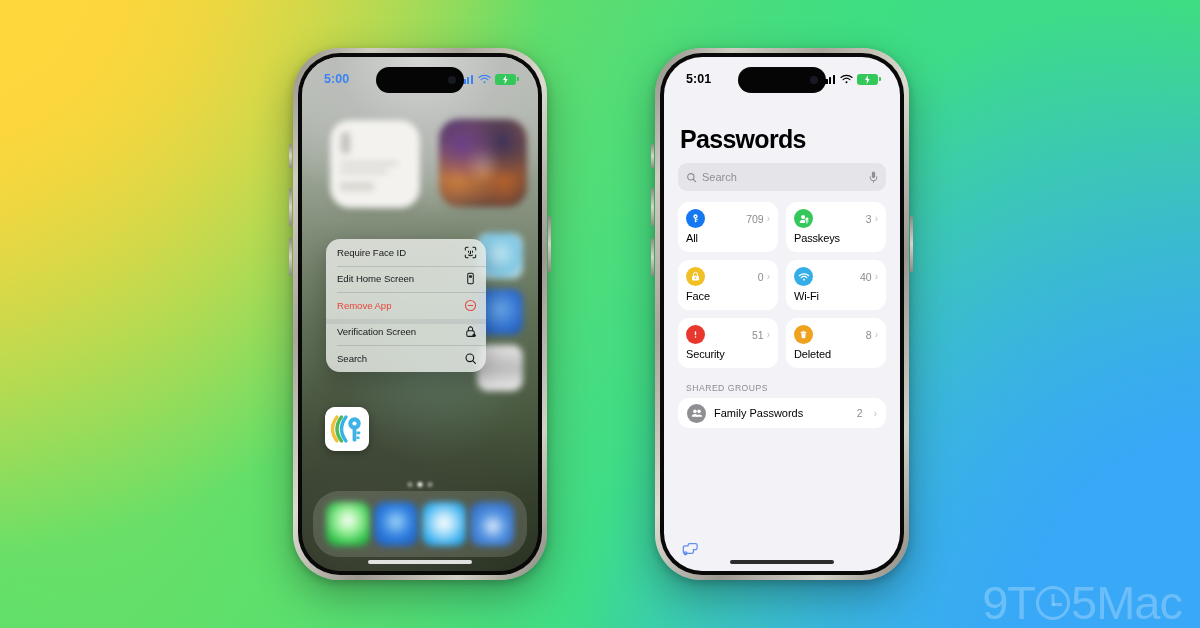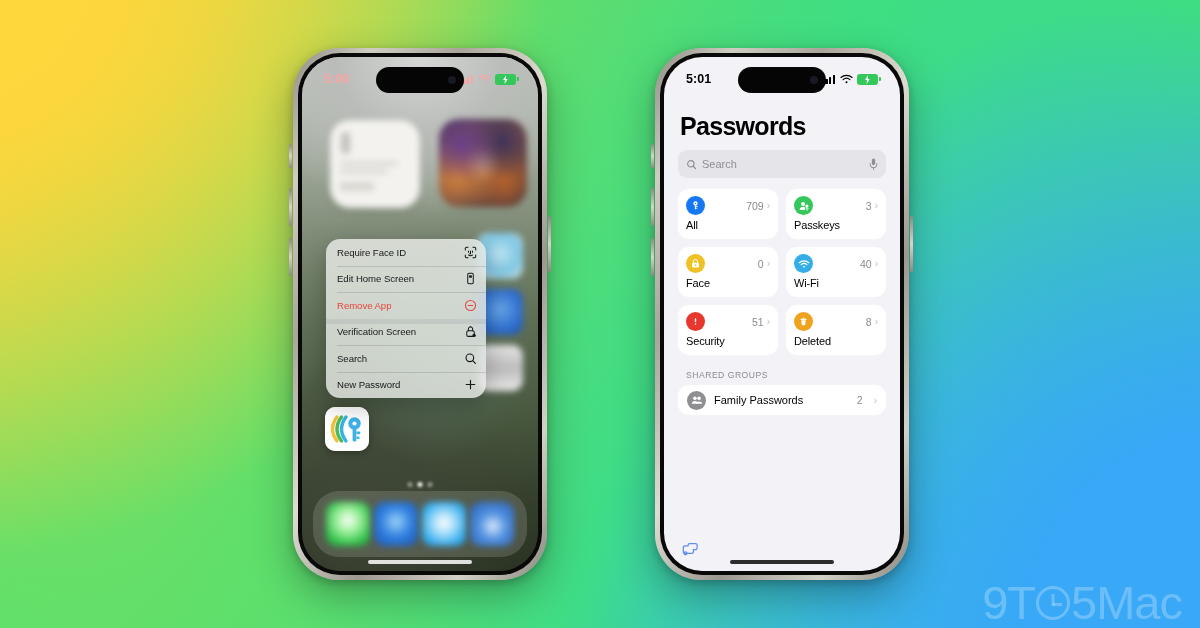--- a/index.html
+++ b/index.html
@@ -309,21 +309,21 @@
     position: absolute;
     top: 44px; left: 0; right: 0; bottom: 0;
     padding: 0 14px;
     overflow: hidden;
   }
   #pw-title {
     font-size: 25px;
     font-weight: bold;
     letter-spacing: -0.7px;
     color: #000;
-    margin: 11px 0 9px 2px;
+    margin: 24px 0 9px 2px;
   }
   #pw-search {
     height: 28px;
     border-radius: 9px;
     background: #e4e4e9;
     display: flex; align-items: center;
     padding: 0 8px;
     gap: 5px;
     margin-bottom: 11px;
   }
@@ -503,47 +503,39 @@
           <div class="cm-item">
             <span class="cm-label">Search</span>
             <span class="cm-icon">
               <svg width="13" height="13" viewBox="0 0 16 16" fill="none" stroke="currentColor" stroke-width="1.4" stroke-linecap="round">
                 <circle cx="7.2" cy="7.2" r="4.7"></circle>
                 <path d="M10.7 10.7 14 14"></path>
               </svg>
             </span>
           </div>
 
-          <div class="cm-item">
-            <span class="cm-label">New Password</span>
-            <span class="cm-icon">
-              <svg width="13" height="13" viewBox="0 0 16 16" fill="none" stroke="currentColor" stroke-width="1.4" stroke-linecap="round">
-                <path d="M8 2.8v10.4M2.8 8h10.4"></path>
-              </svg>
-            </span>
-          </div>
         </div>
 
         <div id="page-dots">
           <span></span>
           <span class="on"></span>
           <span></span>
         </div>
 
         <div id="dock">
           <div class="dock-icon" id="dk1"></div>
           <div class="dock-icon" id="dk2"></div>
           <div class="dock-icon" id="dk3"></div>
           <div class="dock-icon" id="dk4"></div>
         </div>
 
         <div id="home-indicator-left"></div>
 
         <div class="dyn-island"></div>
-        <div class="statusbar" style="color:#fca5a5;">
+        <div class="statusbar" style="color:#3b82f6;">
           <span class="sb-time">5:00</span>
           <span class="sb-spacer"></span>
           <span class="sb-right">
             <span class="ico-signal">
                 <i></i>
                 <i></i>
                 <i></i>
                 <i></i>
               </span>
             <span class="ico-wifi">

